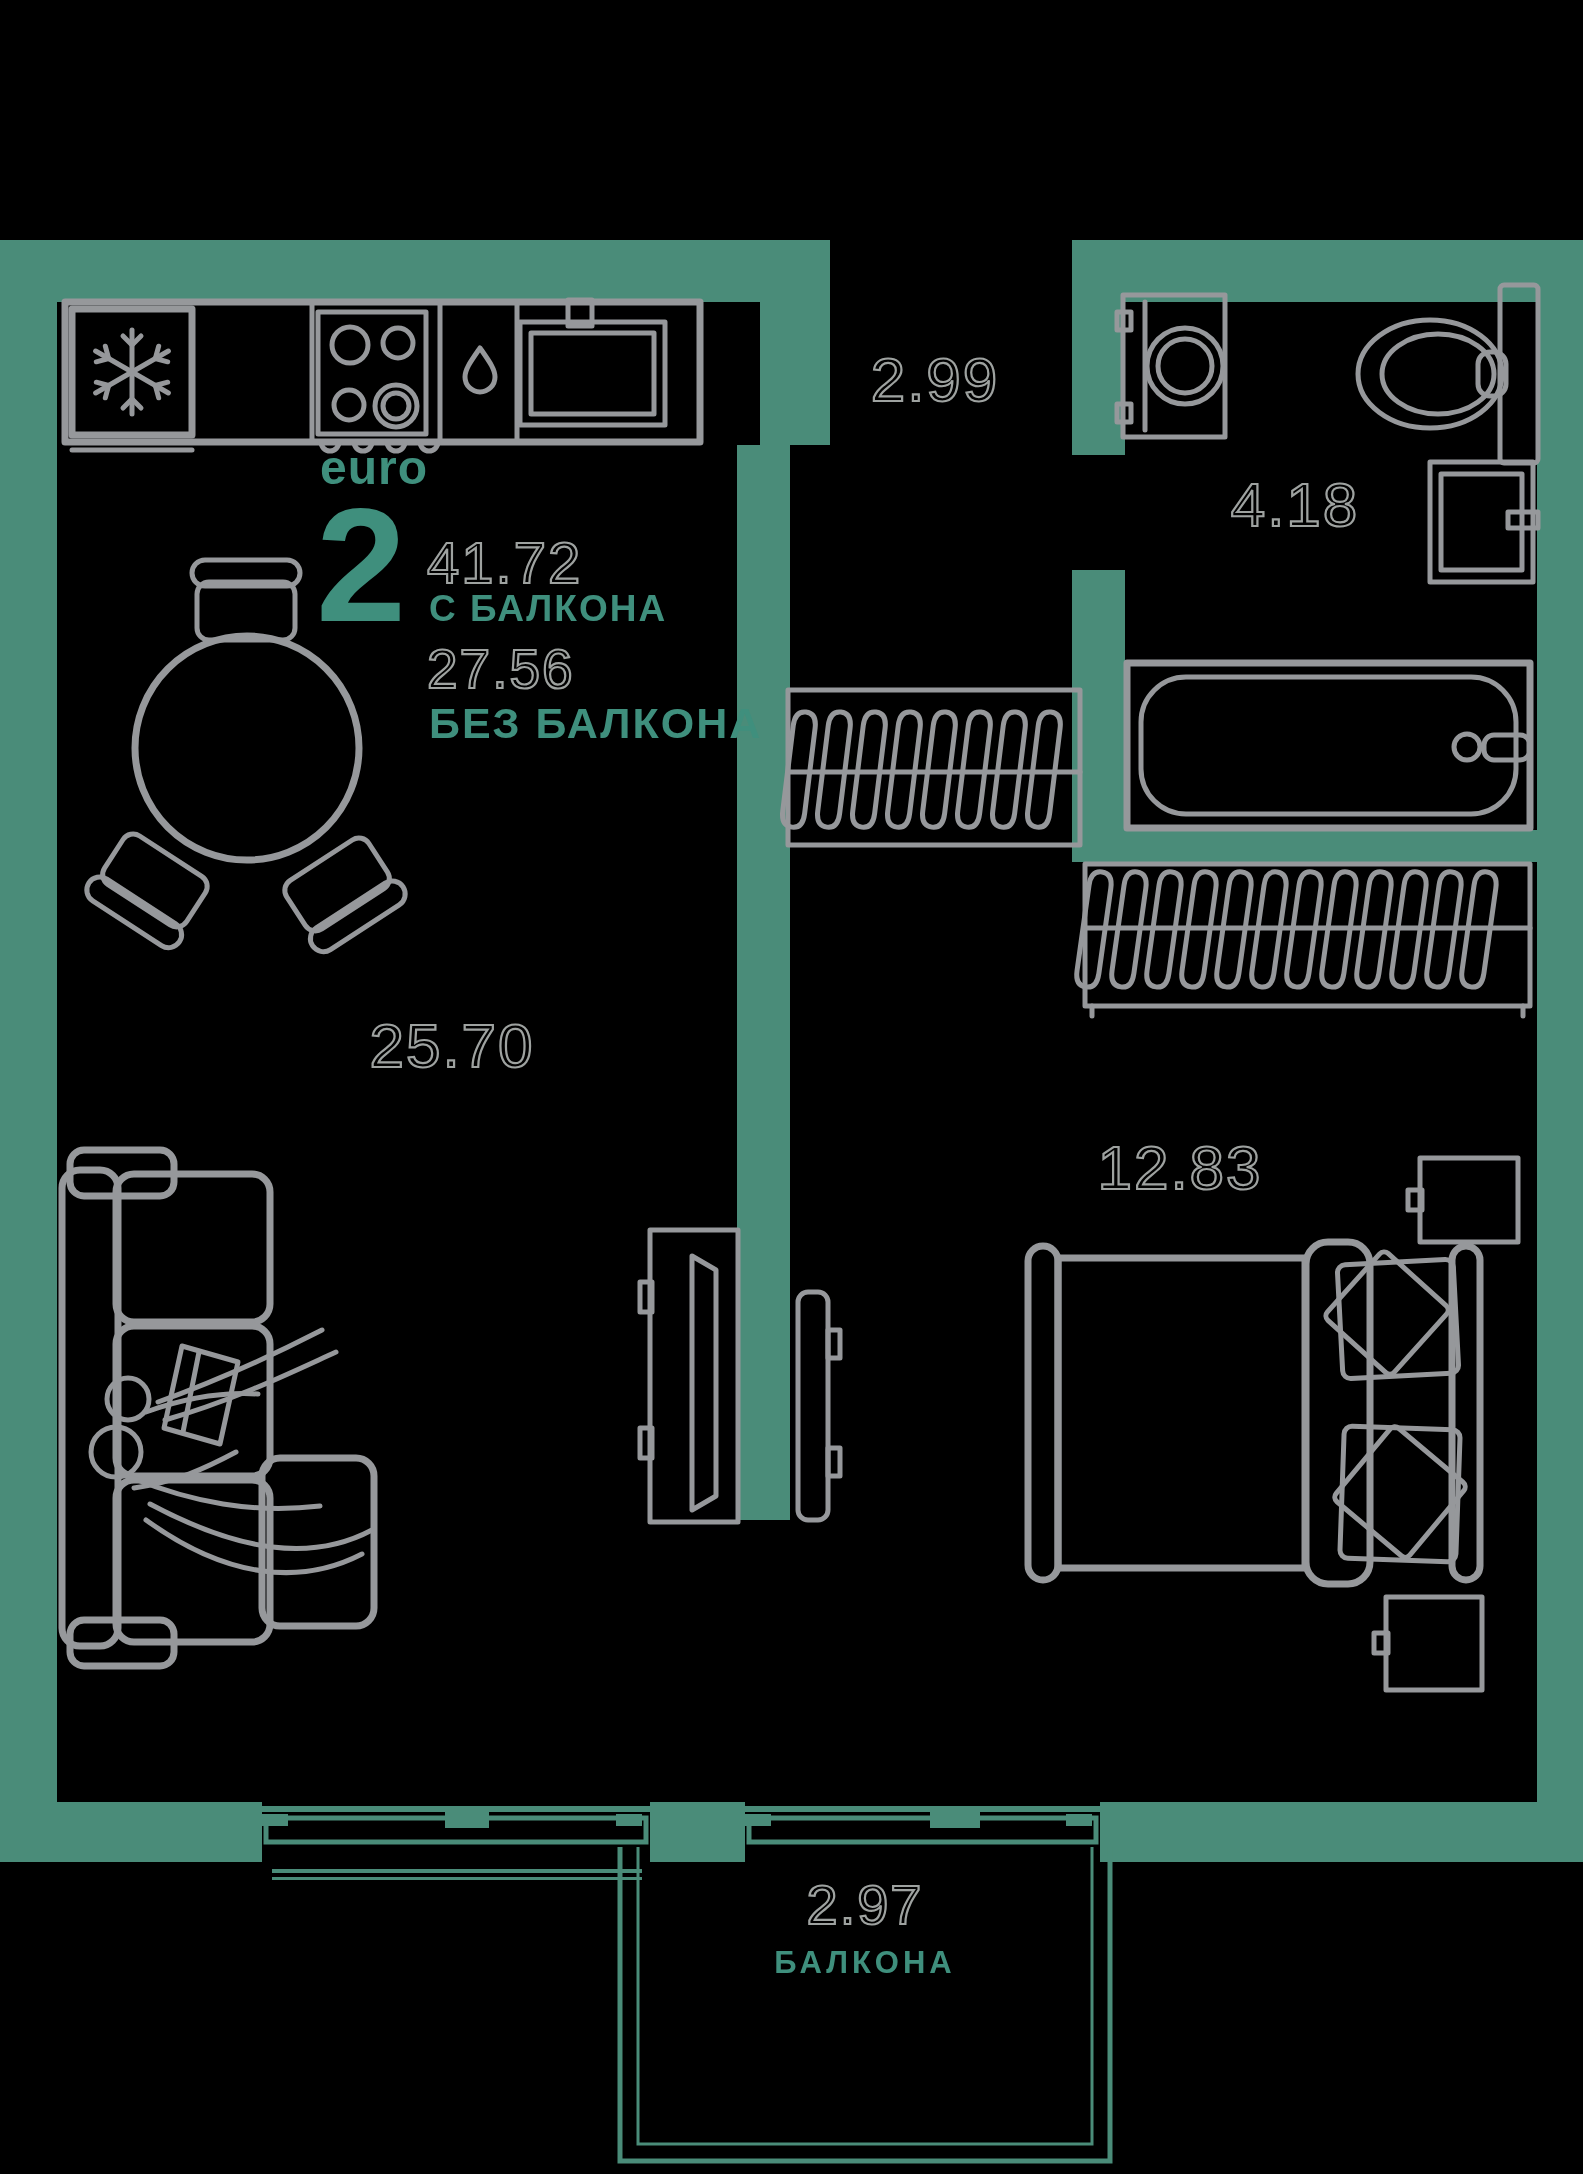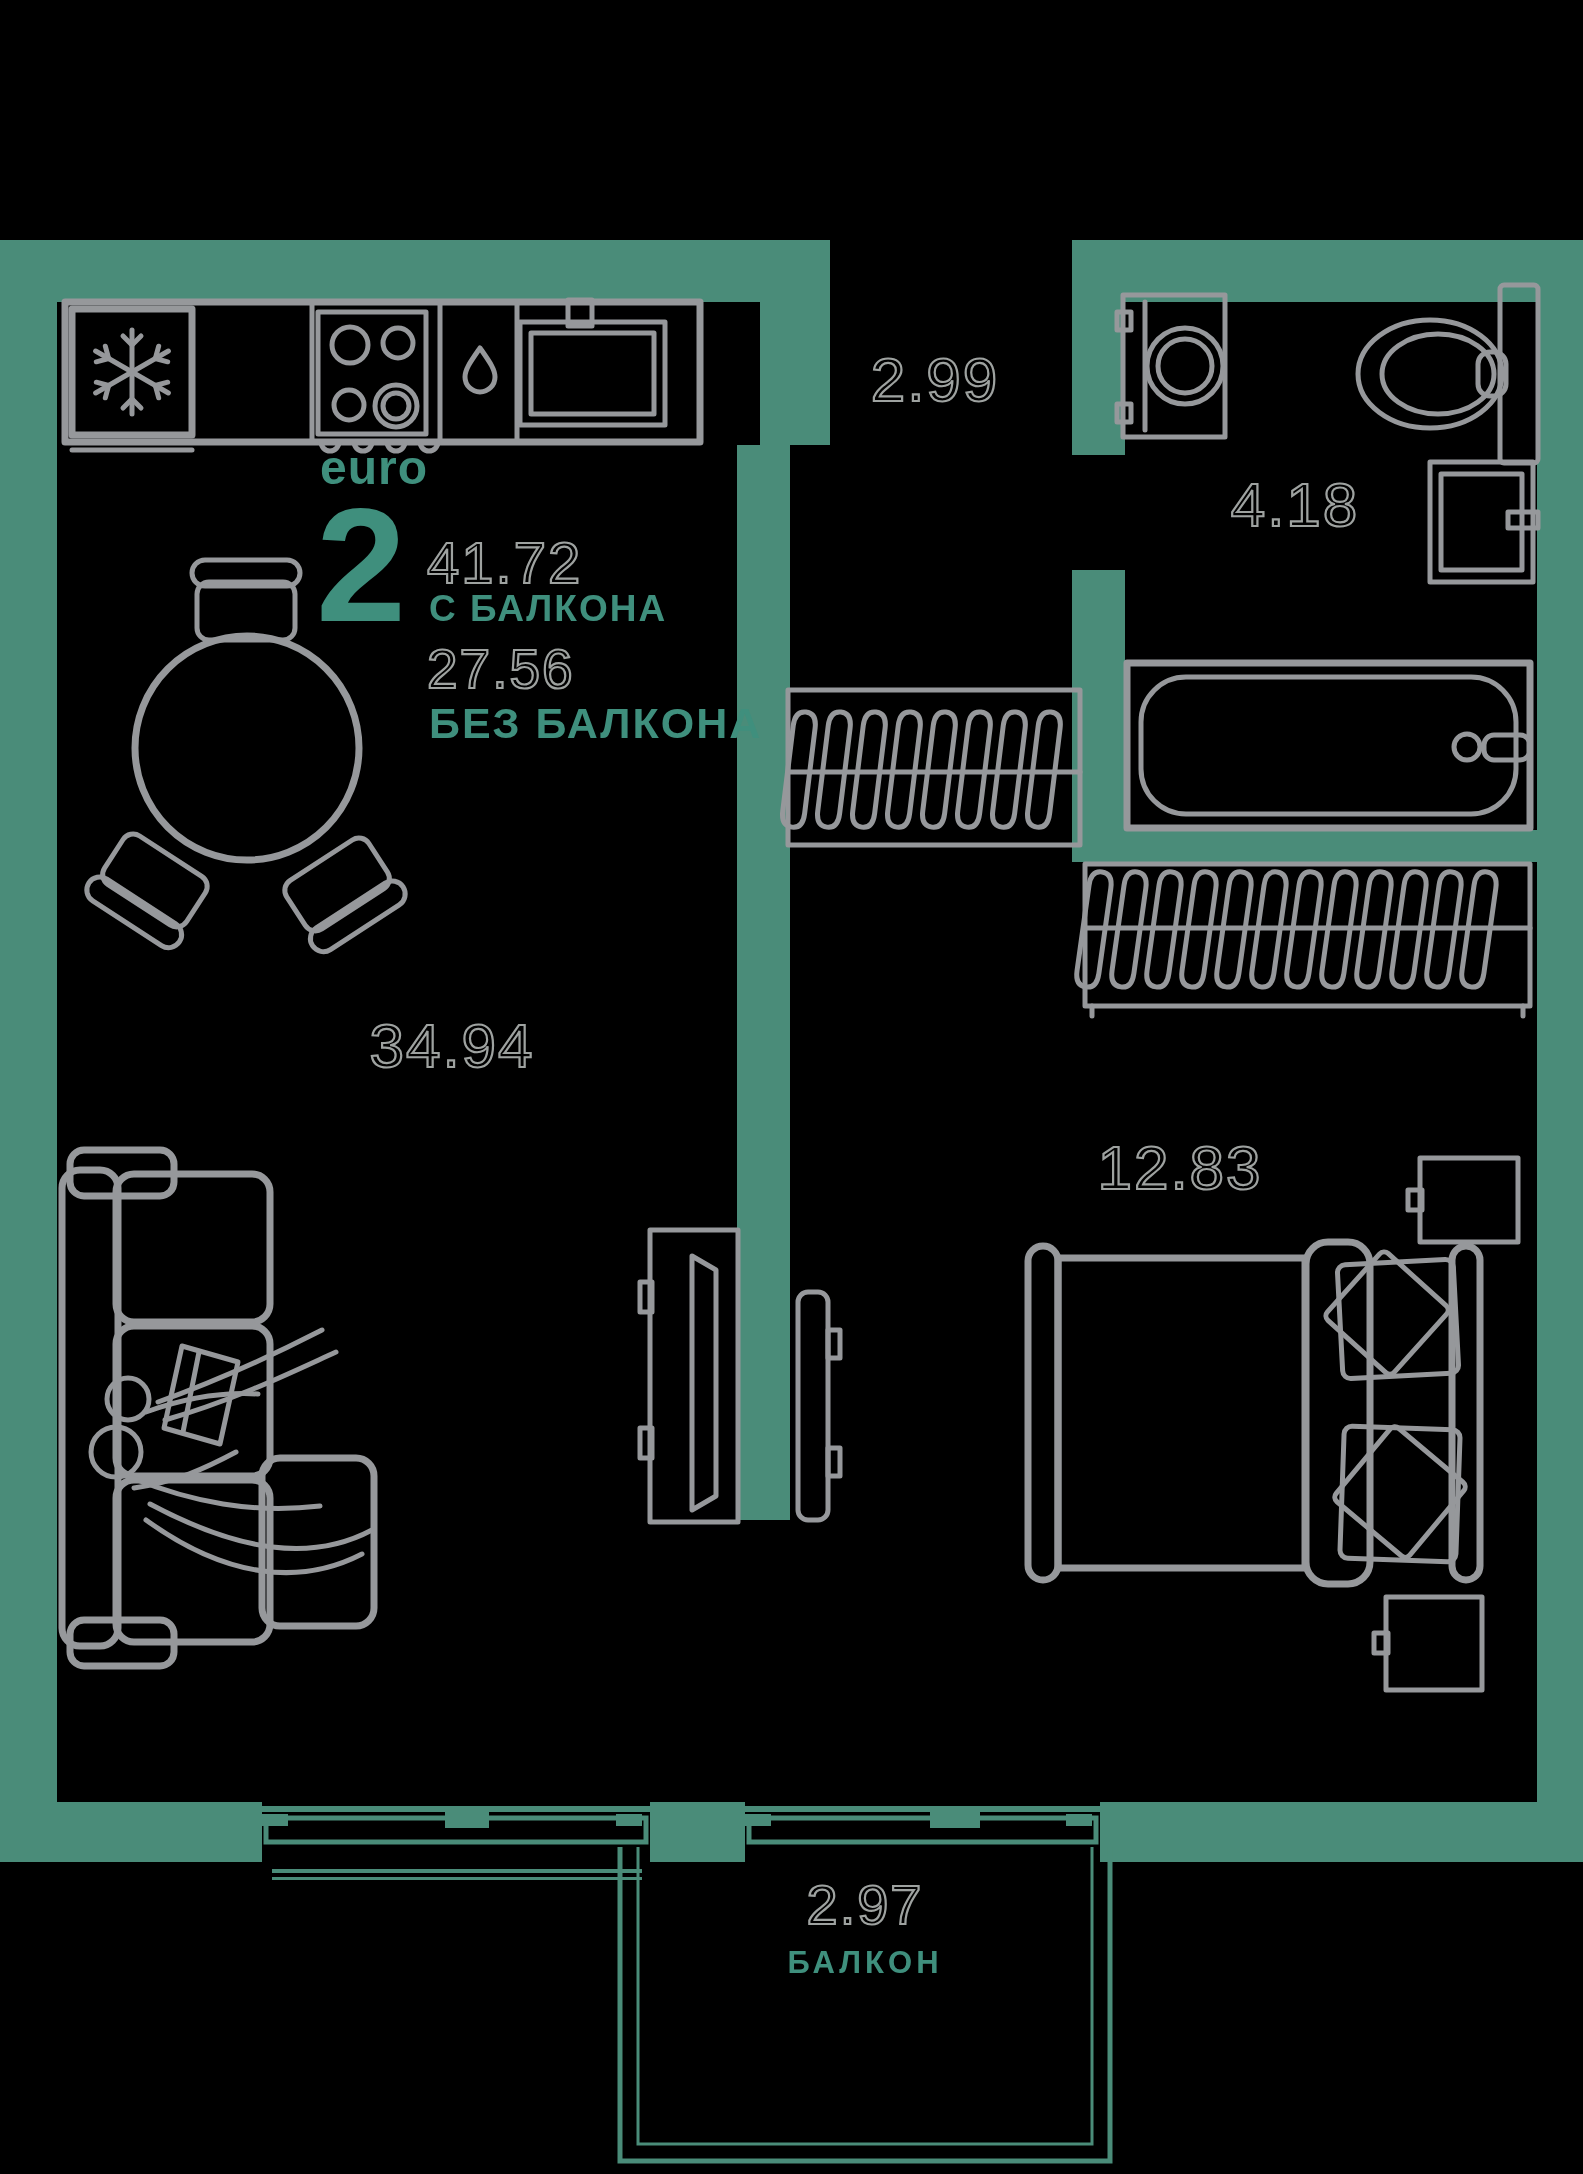--- a/index.html
+++ b/index.html
@@ -286,17 +286,17 @@
 
   <div class="lbl teal-text" id="euro-label">euro</div>
   <div class="lbl teal-text" id="rooms-count">2</div>
   <div class="lbl num" id="area-with">41.72</div>
   <div class="lbl teal-text" id="with-label">С БАЛКОНА</div>
   <div class="lbl num" id="area-without">27.56</div>
   <div class="lbl teal-text" id="without-label">БЕЗ БАЛКОНА</div>
 
   <div class="lbl num centered" id="hallway-area">2.99</div>
   <div class="lbl num centered" id="bathroom-area">4.18</div>
-  <div class="lbl num centered" id="living-area">34.94</div>
+  <div class="lbl num centered" id="living-area">25.70</div>
   <div class="lbl num centered" id="bedroom-area">12.83</div>
   <div class="lbl num centered" id="balcony-area">2.97</div>
-  <div class="lbl teal-text centered" id="balcony-label">БАЛКОН</div>
+  <div class="lbl teal-text centered" id="balcony-label">БАЛКОНА</div>
 </div>
 
 </body></html>

